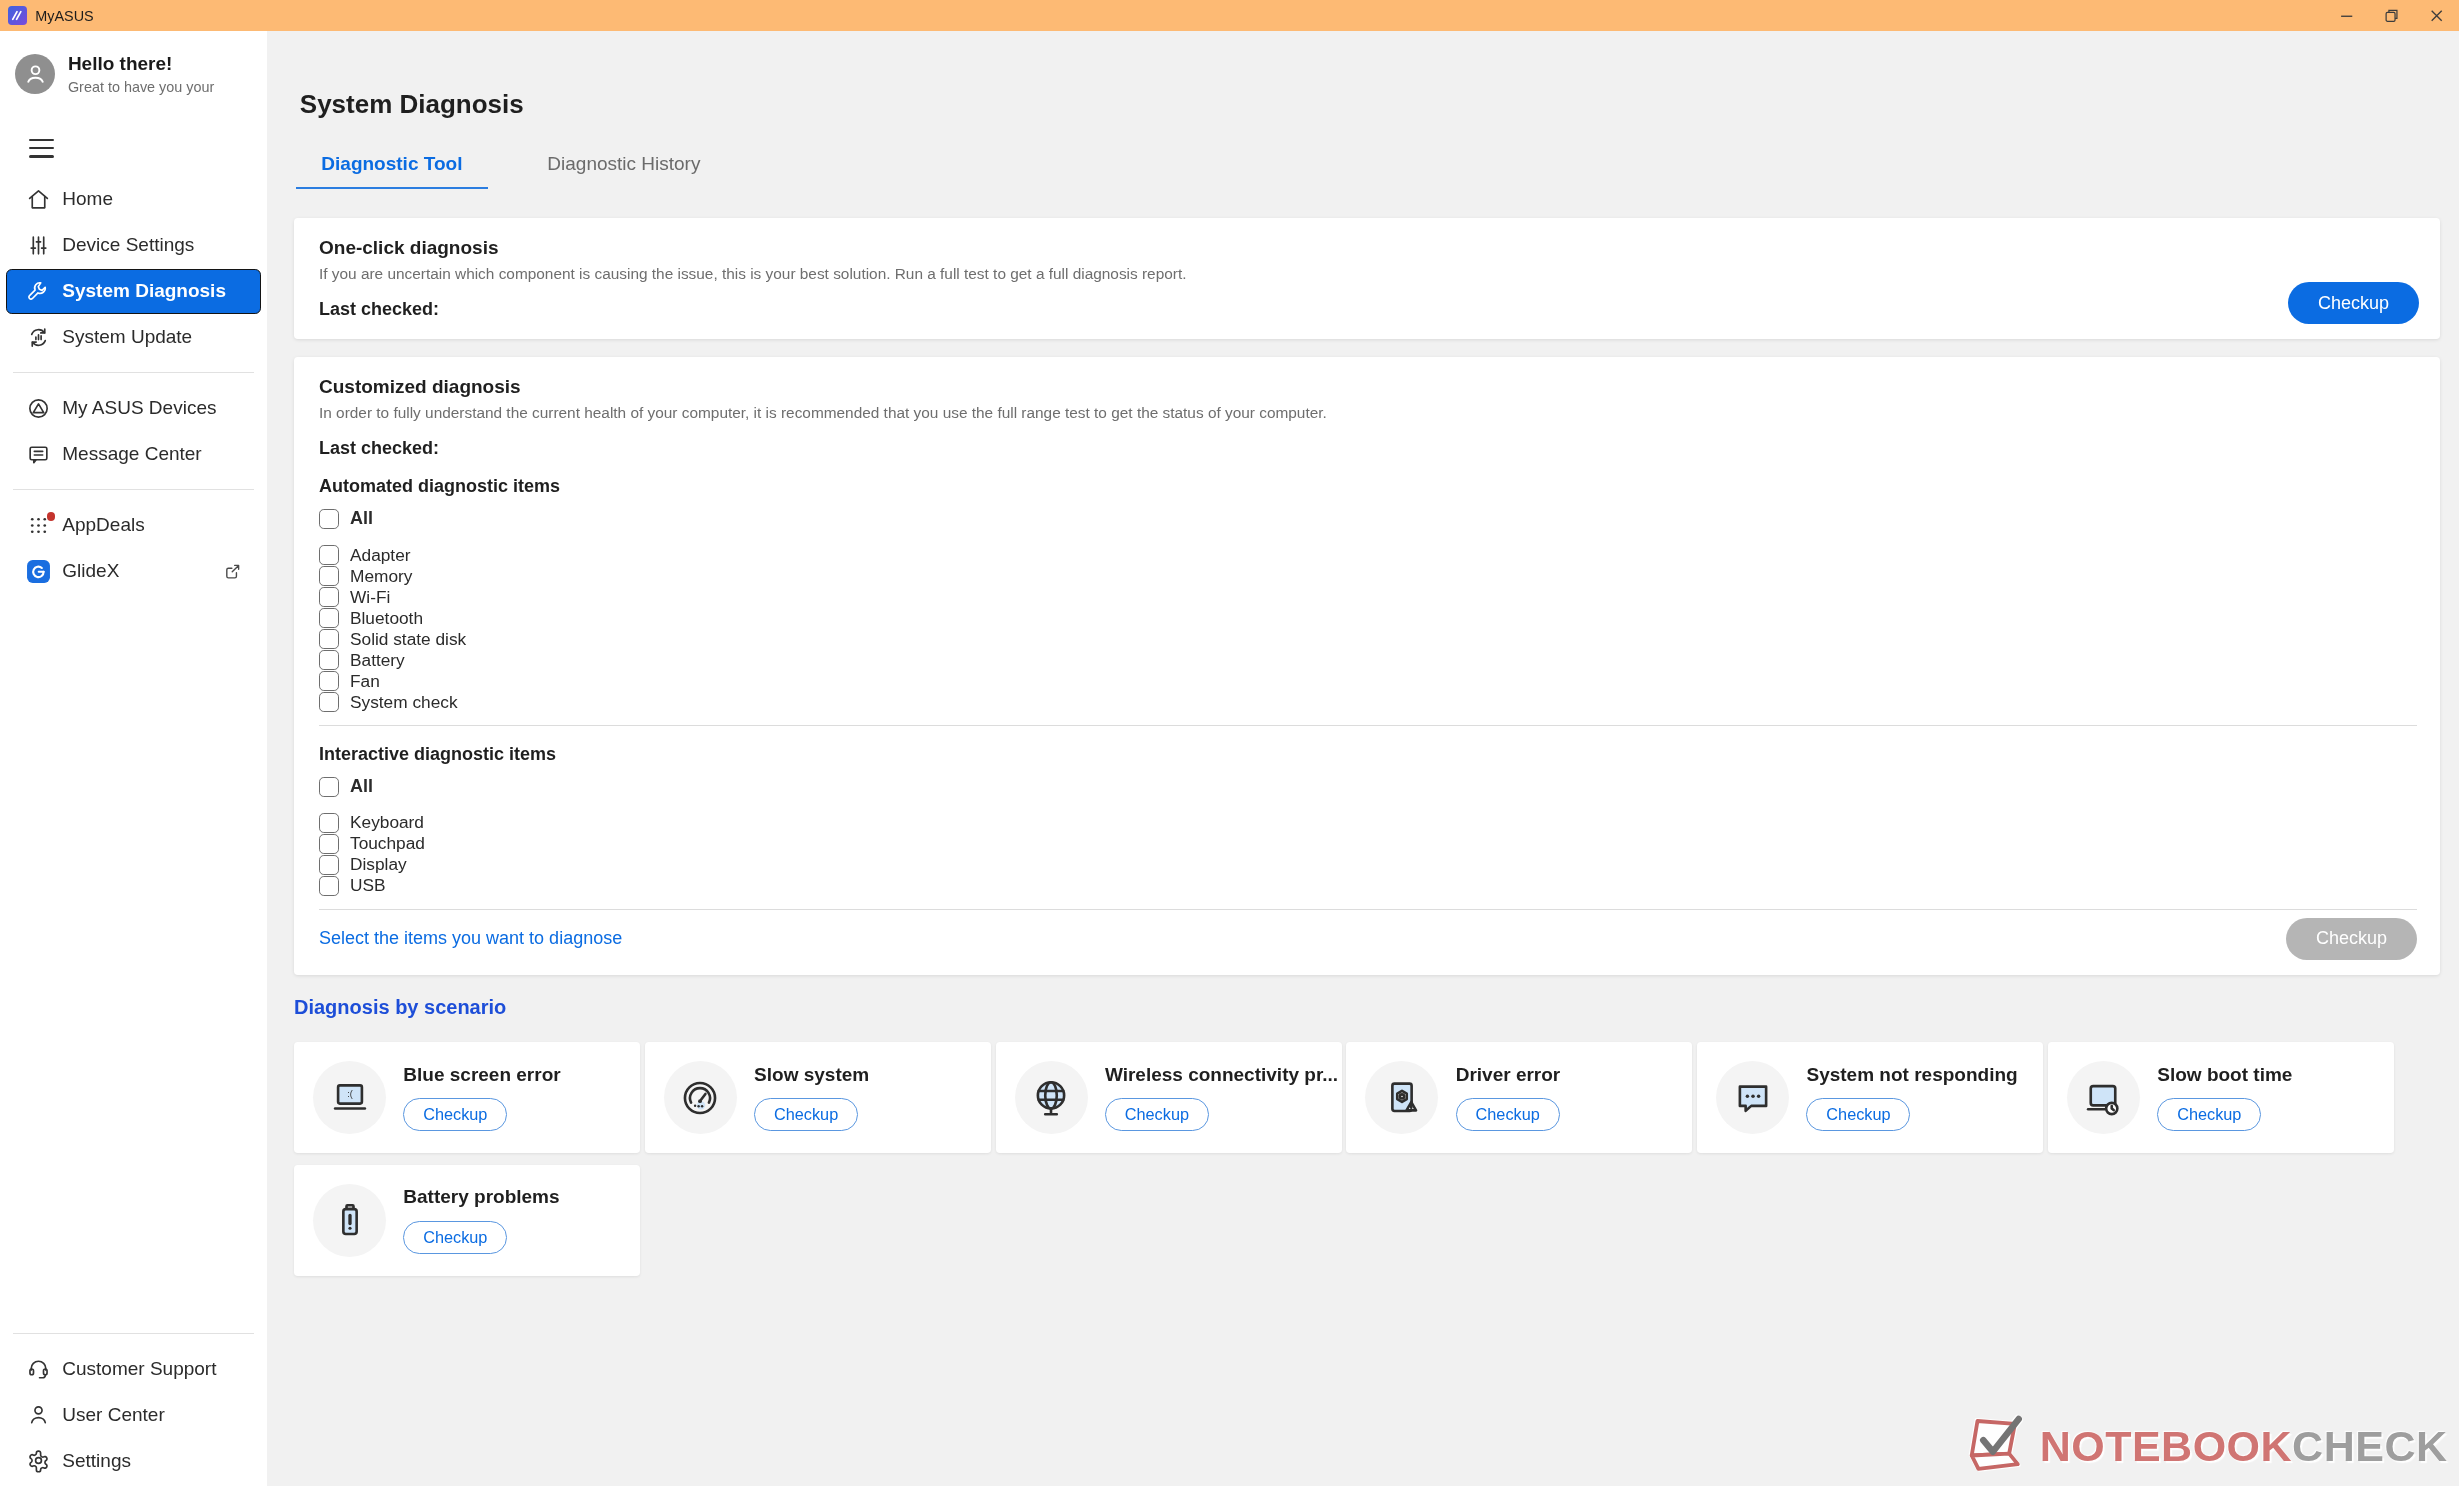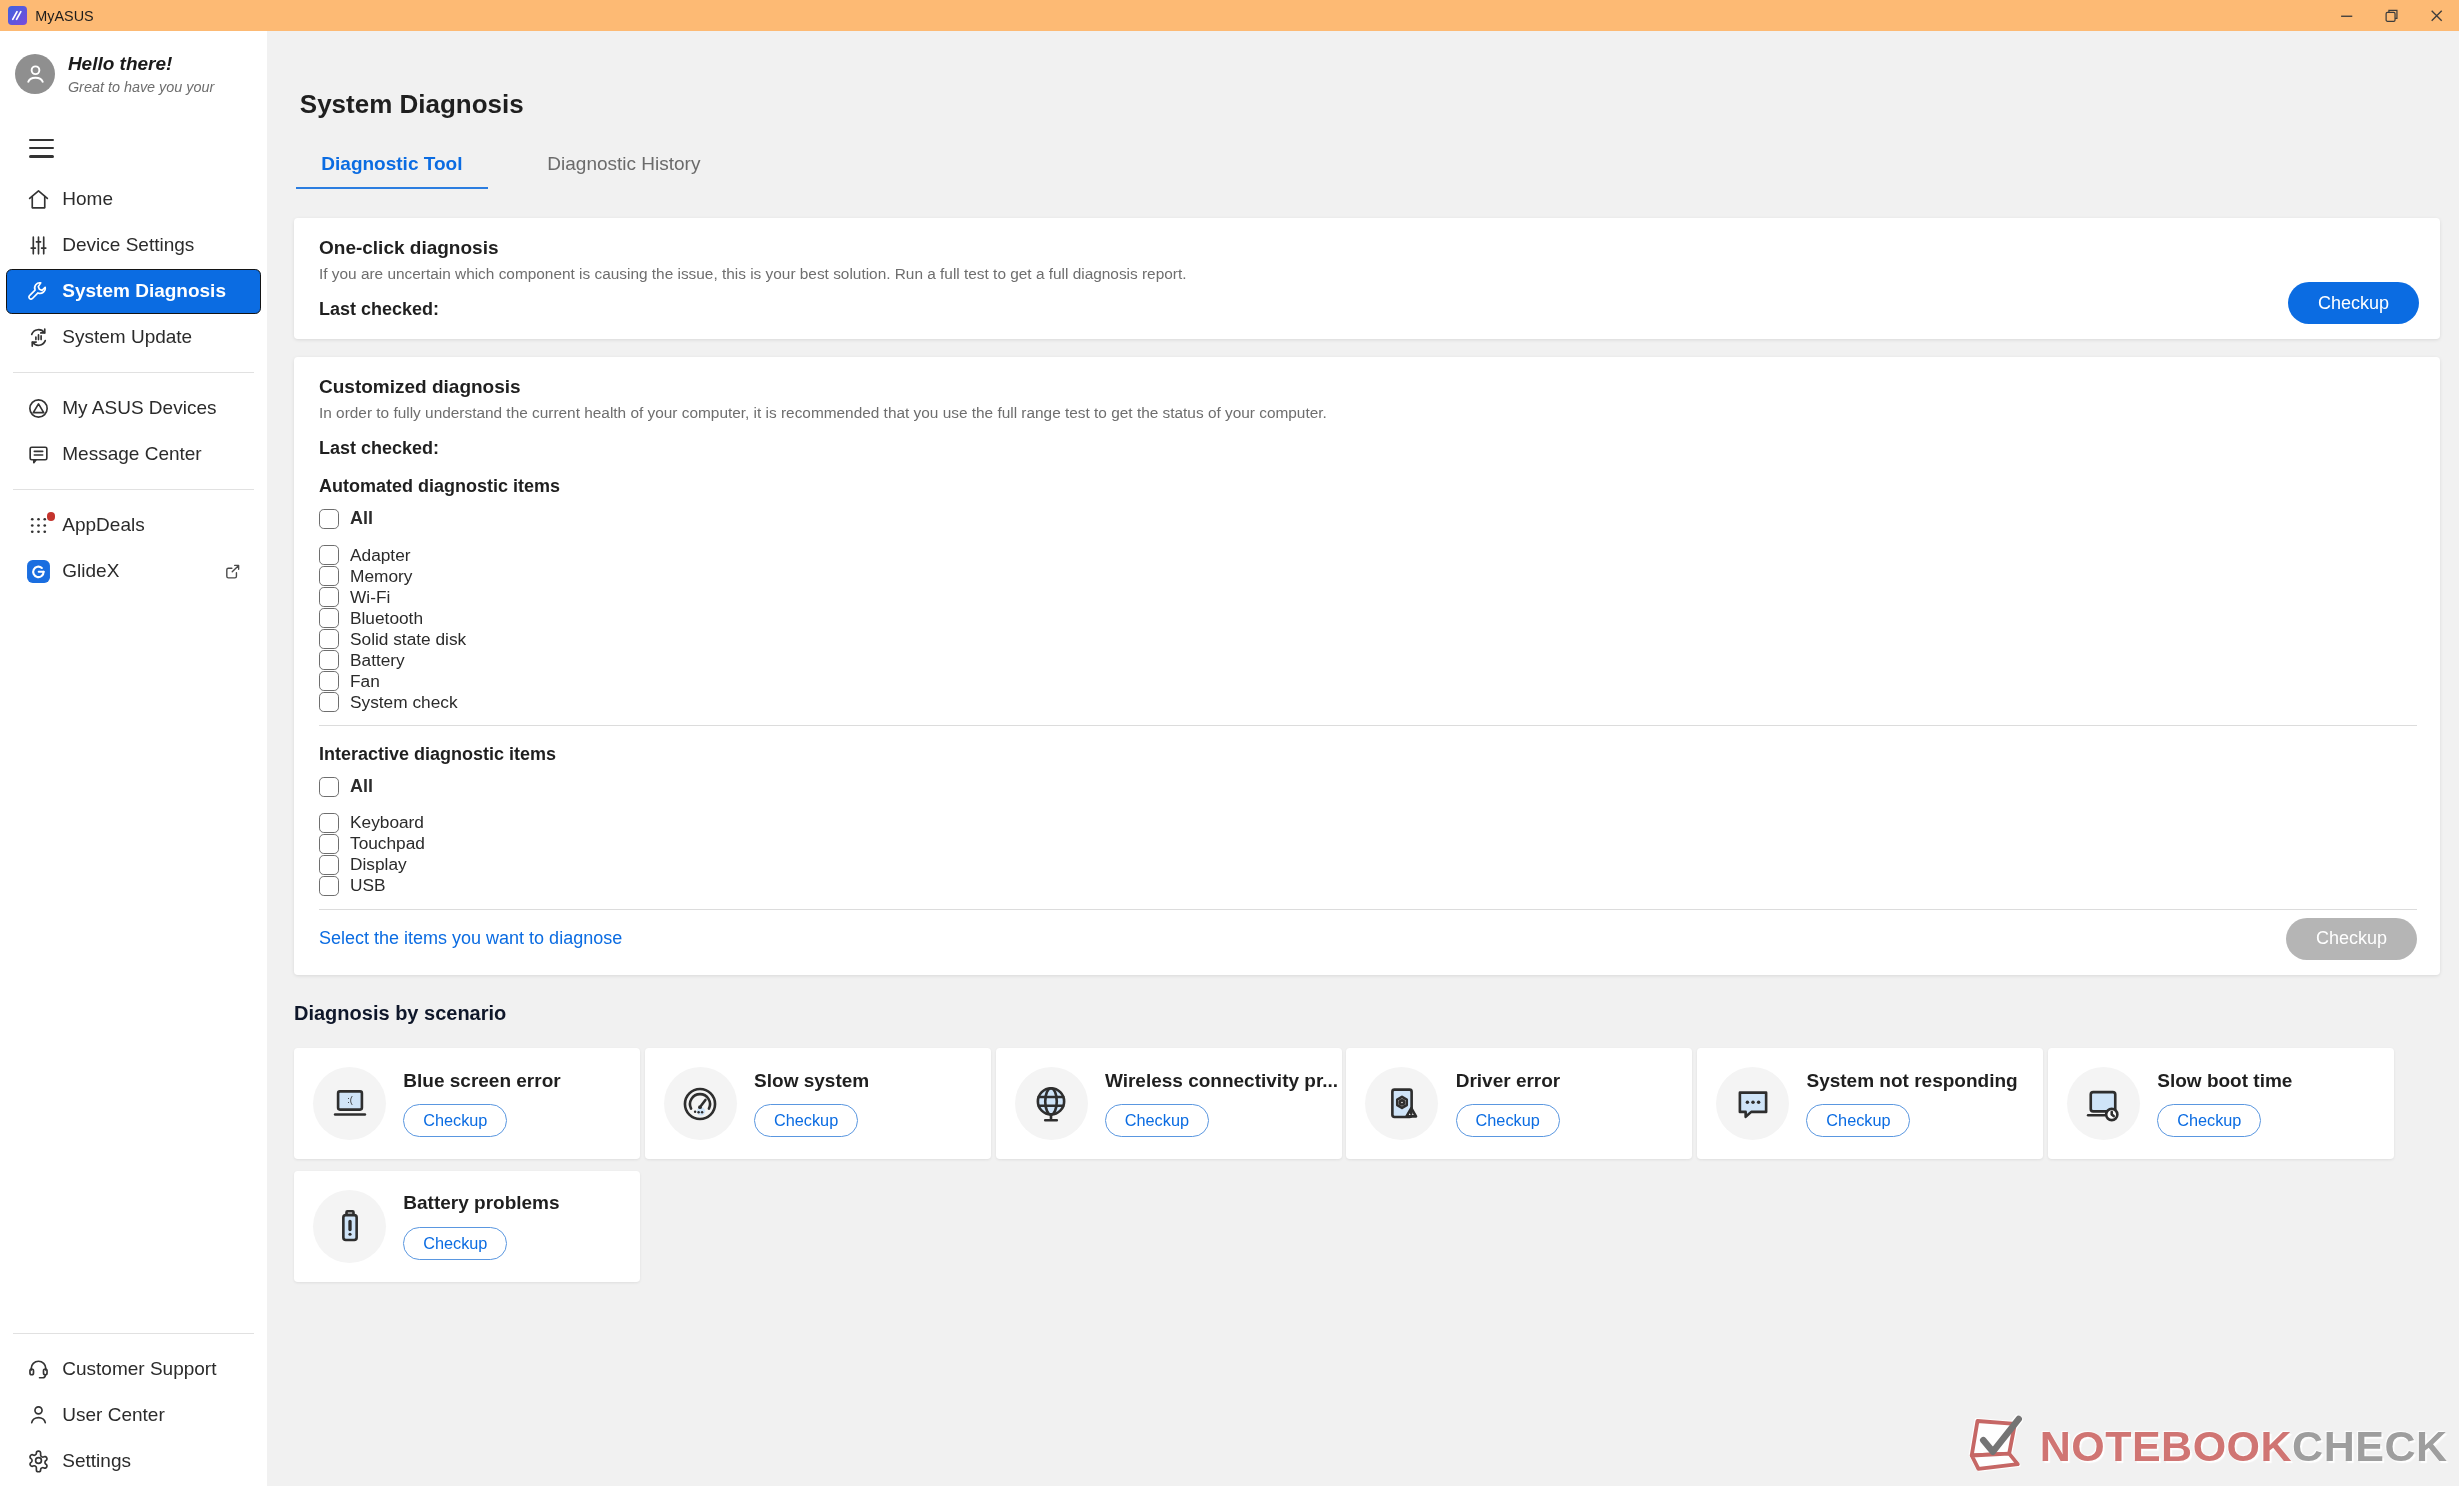--- a/index.html
+++ b/index.html
@@ -11,21 +11,21 @@
   .tb-title { font-size:14.4px; color:#1c1c1c; margin-left:8.6px; }
   .tb-controls { margin-left:auto; display:flex; height:29px; }
   .tb-btn { width:45px; height:29px; display:flex; align-items:center; justify-content:center; color:#3c3c3c; background:transparent; border:none; }
 
   
   .app { display:flex; height:1457px; }
   .sidebar { width:267px; background:#fff; position:relative; flex-shrink:0; }
   .main { flex:1; background:#f1f1f1; position:relative; padding:58px 19px 0 27px; }
 
   
-  .greeting { display:flex; align-items:center; padding:22px 0 0 15.4px;font-style:italic; }
+  .greeting { display:flex; align-items:center; padding:22px 0 0 15.4px; }
   .avatar { width:40px; height:40px; border-radius:50%; background:#8f8f8f; display:flex; align-items:center; justify-content:center; flex-shrink:0; }
   .greet-txt { margin-left:12.5px; }
   .greet-title { font-size:19px; font-weight:bold; color:#1a1a1a; }
   .greet-sub { font-size:14.4px; color:#6e6e6e; margin-top:3.8px; }
   .hamburger { margin:44px 0 19px 29px; width:25px; border:none; background:transparent; display:block; }
   .hamburger span { display:block; height:2.4px; background:#333; border-radius:1.9px; margin-bottom:5.8px; }
   .nav-item { position:relative; display:flex; align-items:center; height:45px; margin:1px 5.8px; padding-left:19px; border:1.9px solid transparent; border-radius:5.8px; color:#2b2b2b; cursor:pointer; }
   .nav-icon { width:25px; height:25px; display:flex; align-items:center; justify-content:center; color:#333; flex-shrink:0; }
   .nav-label { font-size:19px; margin-left:11.5px; white-space:nowrap; }
   .nav-item.selected { background:#0b6ce2; border-color:#141414; color:#fff; }
@@ -58,21 +58,21 @@
   .cb-box { width:20px; height:20px; border:1.9px solid #6e6e6e; border-radius:4.8px; background:#fff; flex-shrink:0; cursor:pointer; }
   .cb-label { font-size:17.3px; color:#2b2b2b; margin-left:11px; }
   .cb-label.bold { font-weight:700; font-size:18px; }
   .hr { height:1px; background:#dcdcdc; margin-top:12.5px; }
   .bottom-row { display:flex; justify-content:space-between; align-items:center; margin-top:7.7px; }
   .link { font-size:18px; color:#0b6ce2; text-decoration:none; cursor:pointer; }
   .btn-primary { position:absolute; right:21px; bottom:15.4px; width:131px; height:42px; border-radius:21px; border:none; background:#0b6ce2; color:#fff; font-size:18px; cursor:pointer; }
   .btn-disabled { width:131px; height:42px; border-radius:21px; border:none; background:#b5b5b5; color:#fff; font-size:18px; }
 
   
-  .scenario-title { font-size:20px; font-weight:700; color:#0f172a; margin-top:27px; }
+  .scenario-title { font-size:20px; font-weight:700; color:#1d4ed8; margin-top:21px; }
   .scenario-grid { display:grid; grid-template-columns:repeat(6,346px); gap:11.5px 4.8px; margin-top:23px; }
   .scene-card { background:#fff; border-radius:3.8px; box-shadow:0 1px 2.9px rgba(0,0,0,.08); height:111px; display:flex; align-items:center; padding-left:19px; }
   .scene-icon-wrap { width:73px; height:73px; border-radius:50%; background:#f4f4f4; display:flex; align-items:center; justify-content:center; flex-shrink:0; }
   .scene-body { margin-left:17.3px; min-width:0; }
   .scene-title { font-size:19px; font-weight:600; color:#1f1f1f; white-space:nowrap; overflow:hidden; max-width:235px; }
   .btn-outline { margin-top:12.5px; width:104px; height:33px; border-radius:16.3px; border:1.9px solid #5a97e0; background:#fff; color:#0b6ce2; font-size:16.3px; cursor:pointer; }
 
   
   .watermark { position:absolute; right:11.5px; bottom:9.6px; display:flex; align-items:center; opacity:.95; }
   .wm-logo { margin-right:3.8px; filter:drop-shadow(1px 1px 0 #fff) drop-shadow(-1px -1px 0 #fff); }

